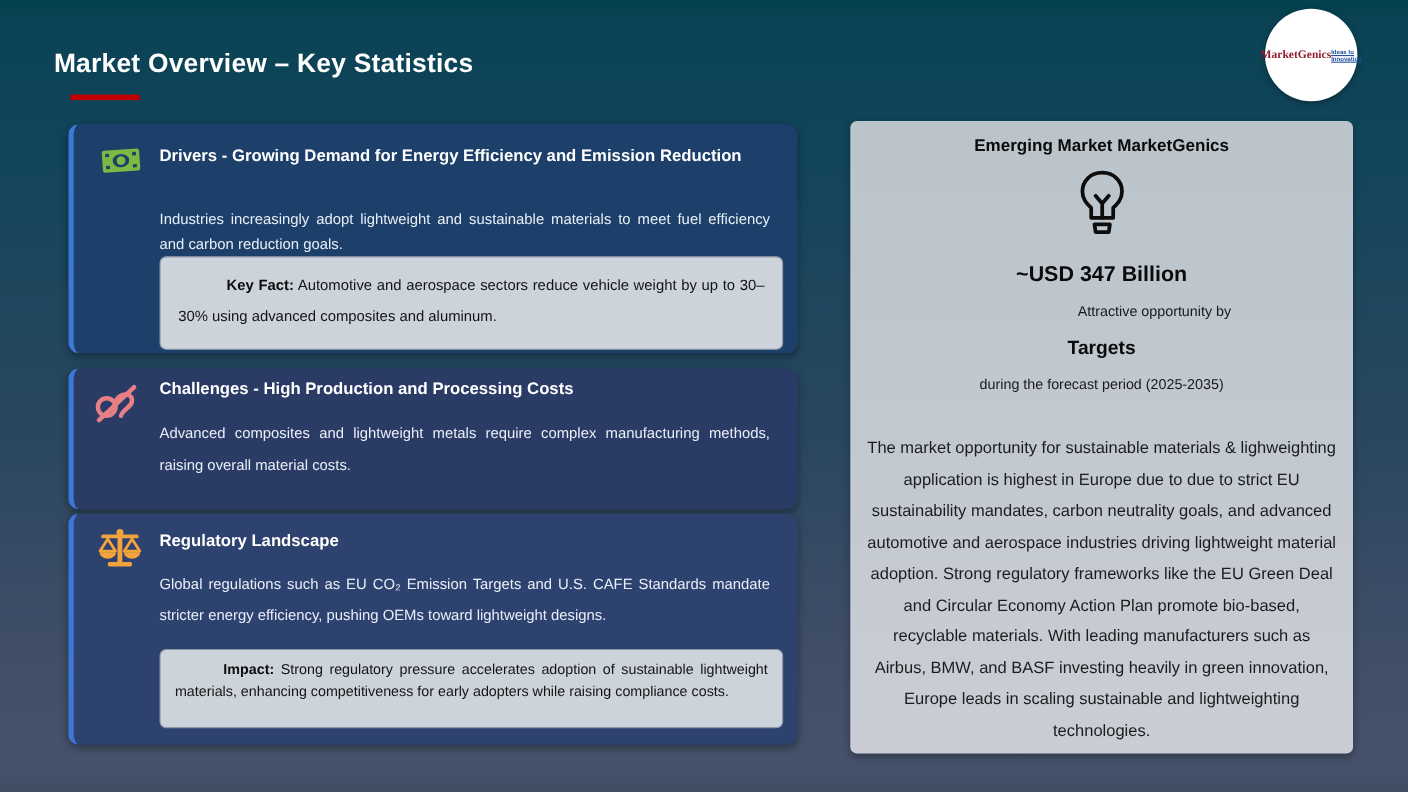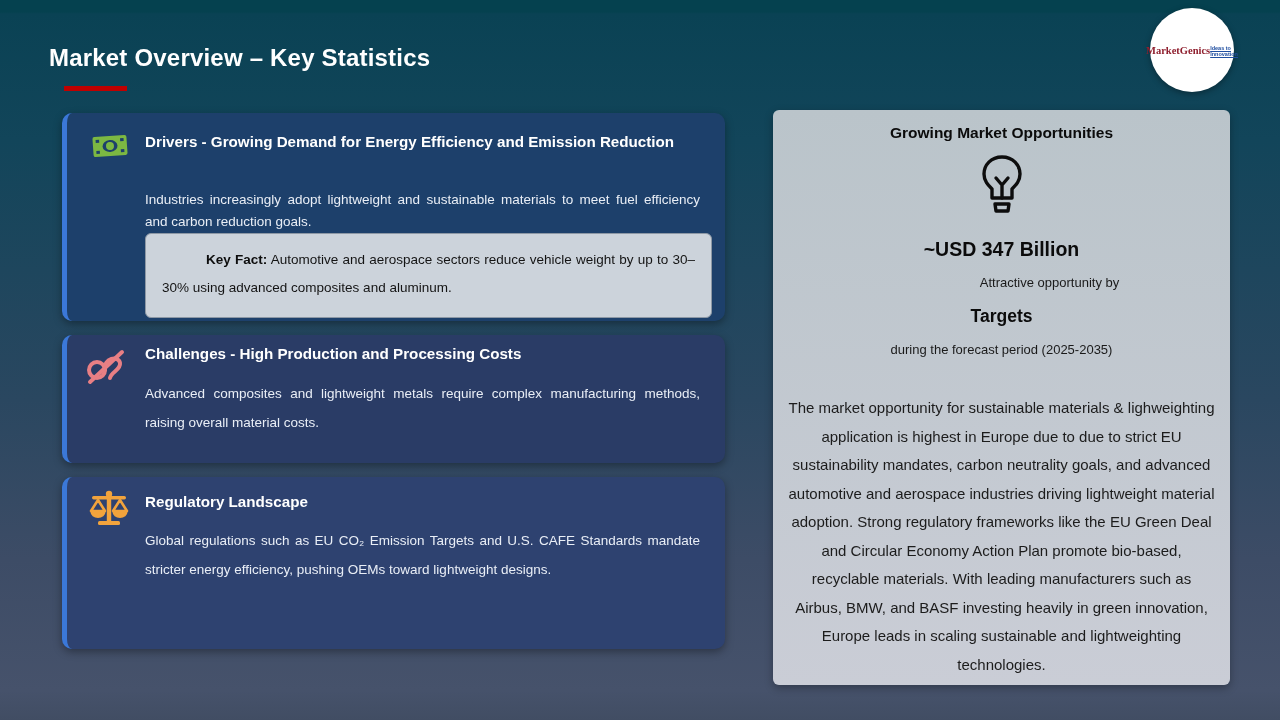--- a/index.html
+++ b/index.html
@@ -36,21 +36,21 @@
   }
 
   
   .card {
     position:absolute; left:62px; width:663px;
     border-left:5px solid #3b78d8; border-radius:10px;
     box-shadow:0 3px 8px rgba(0,0,0,.35);
   }
   #card-drivers    { top:113px; height:208px; background:#1d406b; }
   #card-challenges { top:335px; height:128px; background:#2a3c66; }
-  #card-regulatory { top:477px; height:172px; background:#2e4270; }
+  #card-regulatory { top:467px; height:210px; background:#2e4270; }
 
   .card-icon { position:absolute; }
   #card-drivers    .card-icon { left:24px; top:18px; }
   #card-challenges .card-icon { left:16px; top:10px; }
   #card-regulatory .card-icon { left:22px; top:12px; }
 
   .card-title {
     position:absolute; left:78px; right:36px;
     font-size:15.2px; font-weight:bold; color:#ffffff; line-height:29px;
   }
@@ -150,24 +150,27 @@
       <rect x="3" y="7" width="34" height="3.4" rx="1.7" fill="#f2a33c"></rect>
       <rect x="17.8" y="7" width="4.4" height="25" fill="#f2a33c"></rect>
       <rect x="9" y="32" width="22" height="4" rx="1.5" fill="#f2a33c"></rect>
       <path d="M9 11 L2 22 L16 22 Z" fill="none" stroke="#f2a33c" stroke-width="2.6" stroke-linejoin="round"></path>
       <path d="M1.5 23 A7.5 6 0 0 0 16.5 23 Z" fill="#f2a33c"></path>
       <path d="M31 11 L24 22 L38 22 Z" fill="none" stroke="#f2a33c" stroke-width="2.6" stroke-linejoin="round"></path>
       <path d="M23.5 23 A7.5 6 0 0 0 38.5 23 Z" fill="#f2a33c"></path>
     </svg>
     <div class="card-title">Regulatory Landscape</div>
     <div class="card-body">Global regulations such as EU CO₂ Emission Targets and U.S. CAFE Standards mandate stricter energy efficiency, pushing OEMs toward lightweight designs.</div>
+    <div class="callout">
+      <b>Impact:</b><span> Strong regulatory pressure accelerates adoption of sustainable lightweight materials, enhancing competitiveness for early adopters while raising compliance costs.</span>
+    </div>
   </div>
 
   <div class="panel">
-    <div class="panel-title">Growing Market Opportunities</div>
+    <div class="panel-title">Emerging Market MarketGenics</div>
     <div class="panel-bulb">
       <svg viewBox="0 0 52 62" width="52" height="62">
         <path d="M26 3 C37 3 44 11 44 20 C44 27 40 31 36 35 L36 44 L16 44 L16 35 C12 31 8 27 8 20 C8 11 15 3 26 3 Z" fill="none" stroke="#0d0d0d" stroke-width="3.4" stroke-linejoin="round"></path>
         <path d="M26 44 L26 31 M26 31 L20 24 M26 31 L32 24" fill="none" stroke="#0d0d0d" stroke-width="3.4" stroke-linecap="round"></path>
         <path d="M19 50 L33 50 L32 57 L20 57 Z" fill="none" stroke="#0d0d0d" stroke-width="3.4" stroke-linejoin="round"></path>
       </svg>
     </div>
     <div class="panel-value">~USD 347 Billion</div>
     <div class="panel-subtitle">Attractive opportunity by</div>
     <div class="panel-region">Targets</div>

